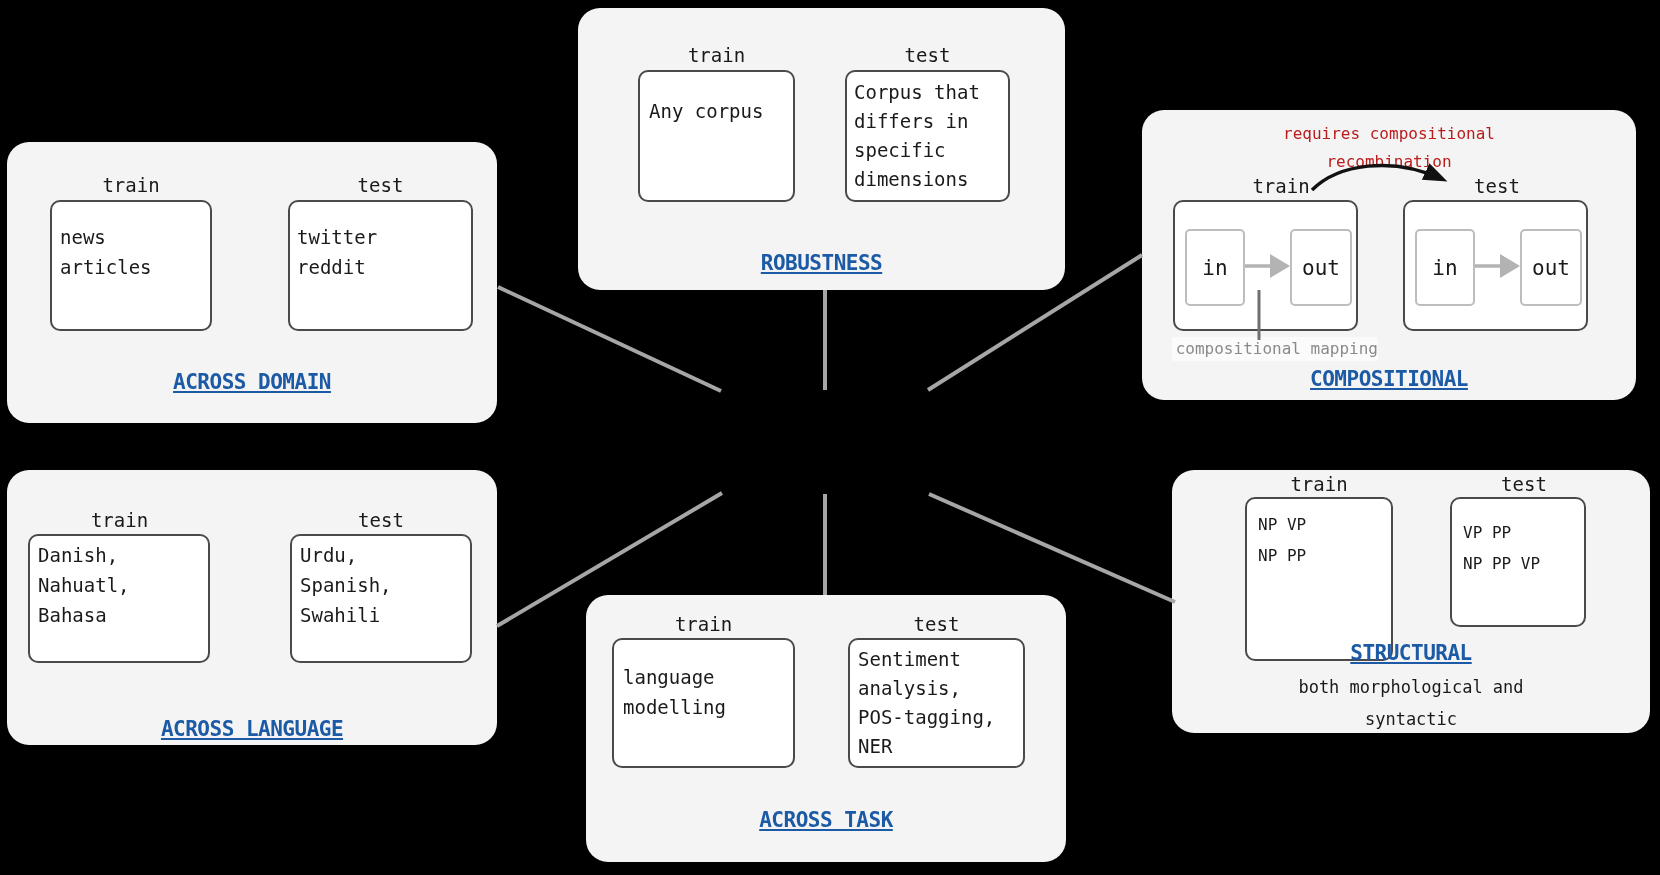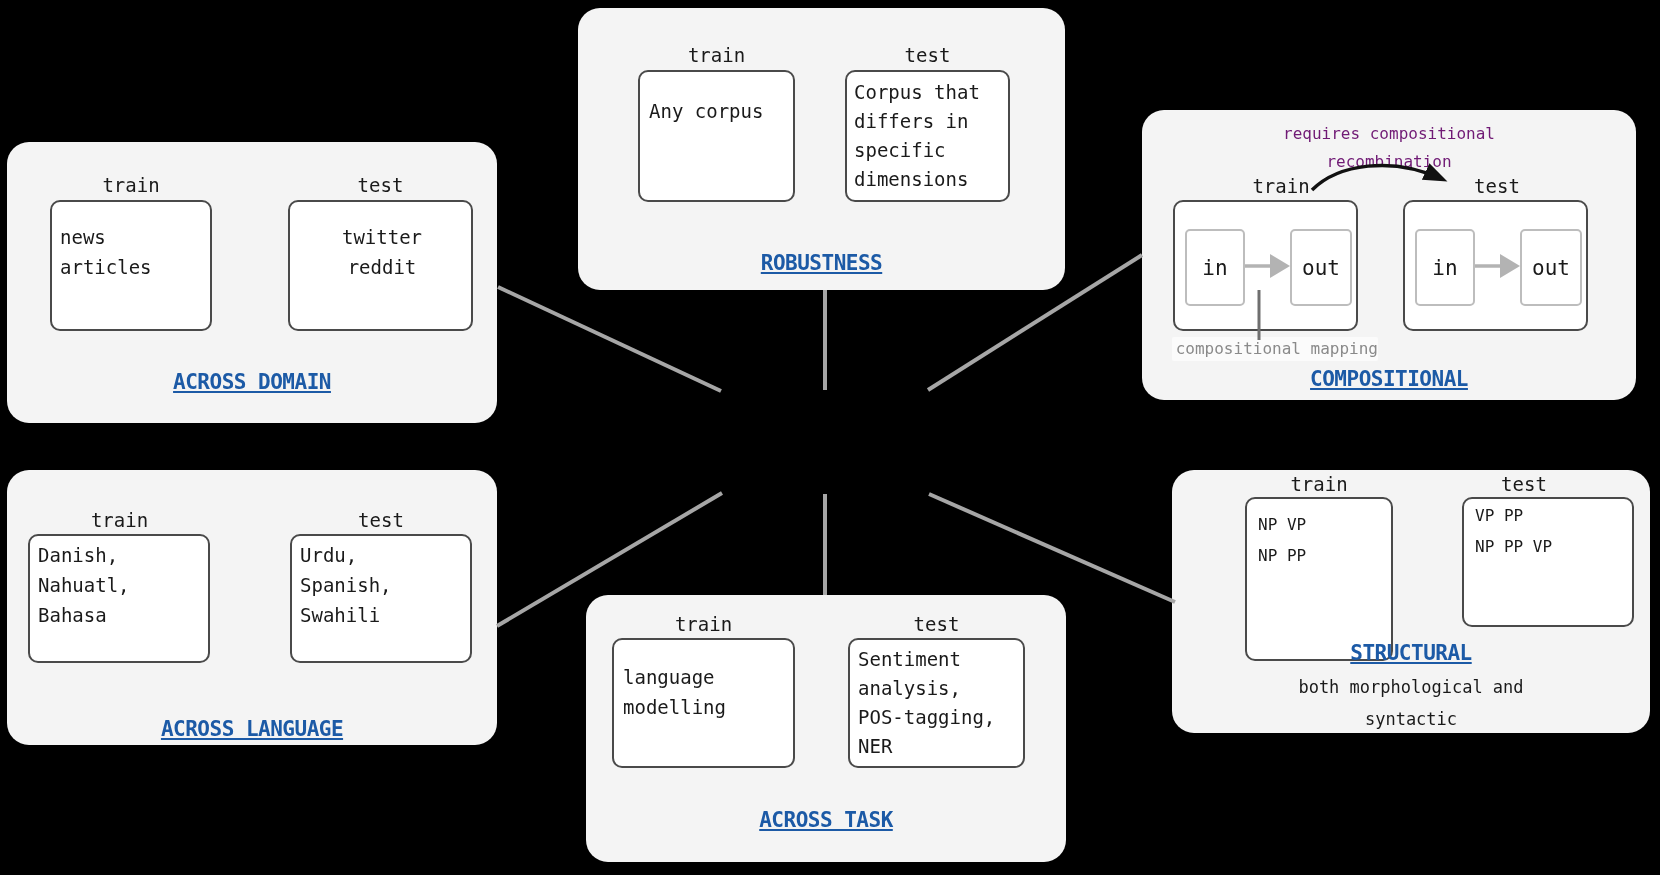--- a/index.html
+++ b/index.html
@@ -38,39 +38,39 @@
   .panel-title{
     position:absolute;left:0;right:0;text-align:center;
     font-size:21px;font-weight:bold;letter-spacing:-0.5px;color:var(--blue);line-height:21px;text-decoration:underline;
   }
   .panel-sub{
     position:absolute;left:0;right:0;text-align:center;font-size:17px;line-height:32px;
     white-space:pre-line;color:var(--ink);
   }
   .annotation{
     position:absolute;left:0;right:0;top:10px;text-align:center;font-size:16px;line-height:28px;
-    white-space:pre-line;color:#701a75;
+    white-space:pre-line;color:#b91c1c;
   }
   .mapping-label{
     position:absolute;text-align:center;font-size:16px;line-height:24px;color:#8a8a8a;
     background:#fbfbfb;border-radius:2px;
   }
   #connectors{position:absolute;left:0;top:0;pointer-events:none;z-index:5;}
 </style>
 </head>
 <body>
 
 <div id="stage">
 
   <section class="panel" style="left:7px;top:142px;width:490px;height:281px;">
     <div class="col-label" style="left:43px;top:33px;width:162px;">train</div>
     <div class="col-label" style="left:281px;top:33px;width:185px;">test</div>
     <div class="box" style="left:43px;top:58px;width:162px;height:131px;padding:20px 4px 0 8px;">news
 articles</div>
-    <div class="box" style="left:281px;top:58px;width:185px;height:131px;padding:20px 4px 0 7px;text-align:center;">twitter
+    <div class="box" style="left:281px;top:58px;width:185px;height:131px;padding:20px 4px 0 7px;">twitter
 reddit</div>
     <div class="panel-title" style="top:230px;">ACROSS DOMAIN</div>
   </section>
 
   <section class="panel" style="left:578px;top:8px;width:487px;height:282px;">
     <div class="col-label" style="left:60px;top:37px;width:157px;">train</div>
     <div class="col-label" style="left:267px;top:37px;width:165px;">test</div>
     <div class="box" style="left:60px;top:62px;width:157px;height:132px;padding:24px 2px 0 9px;">Any corpus</div>
     <div class="box tight" style="left:267px;top:62px;width:165px;height:132px;padding:6px 2px 0 7px;">Corpus that
 differs in
@@ -120,21 +120,21 @@
 POS-tagging,
 NER</div>
     <div class="panel-title" style="top:215px;">ACROSS TASK</div>
   </section>
 
   <section class="panel" style="left:1172px;top:470px;width:478px;height:263px;">
     <div class="col-label" style="left:73px;top:4px;width:148px;">train</div>
     <div class="col-label" style="left:278px;top:4px;width:148px;">test</div>
     <div class="box small" style="left:73px;top:27px;width:148px;height:164px;padding:10px 2px 0 11px;">NP VP
 NP PP</div>
-    <div class="box small" style="left:290px;top:27px;width:172px;height:130px;padding:1px 2px 0 11px;">VP PP
+    <div class="box small" style="left:278px;top:27px;width:136px;height:130px;padding:18px 2px 0 11px;">VP PP
 NP PP VP</div>
     <div class="panel-title" style="top:173px;">STRUCTURAL</div>
     <div class="panel-sub" style="top:201px;">both morphological and
 syntactic</div>
   </section>
 
   <svg id="connectors" width="1660" height="875" viewBox="0 0 1660 875">
     <defs>
       <marker id="mk-black" markerUnits="userSpaceOnUse" markerWidth="26" markerHeight="20" refX="18" refY="10" orient="auto">
         <path d="M0,1 L24,10 L0,19 Z" fill="#111"></path>

